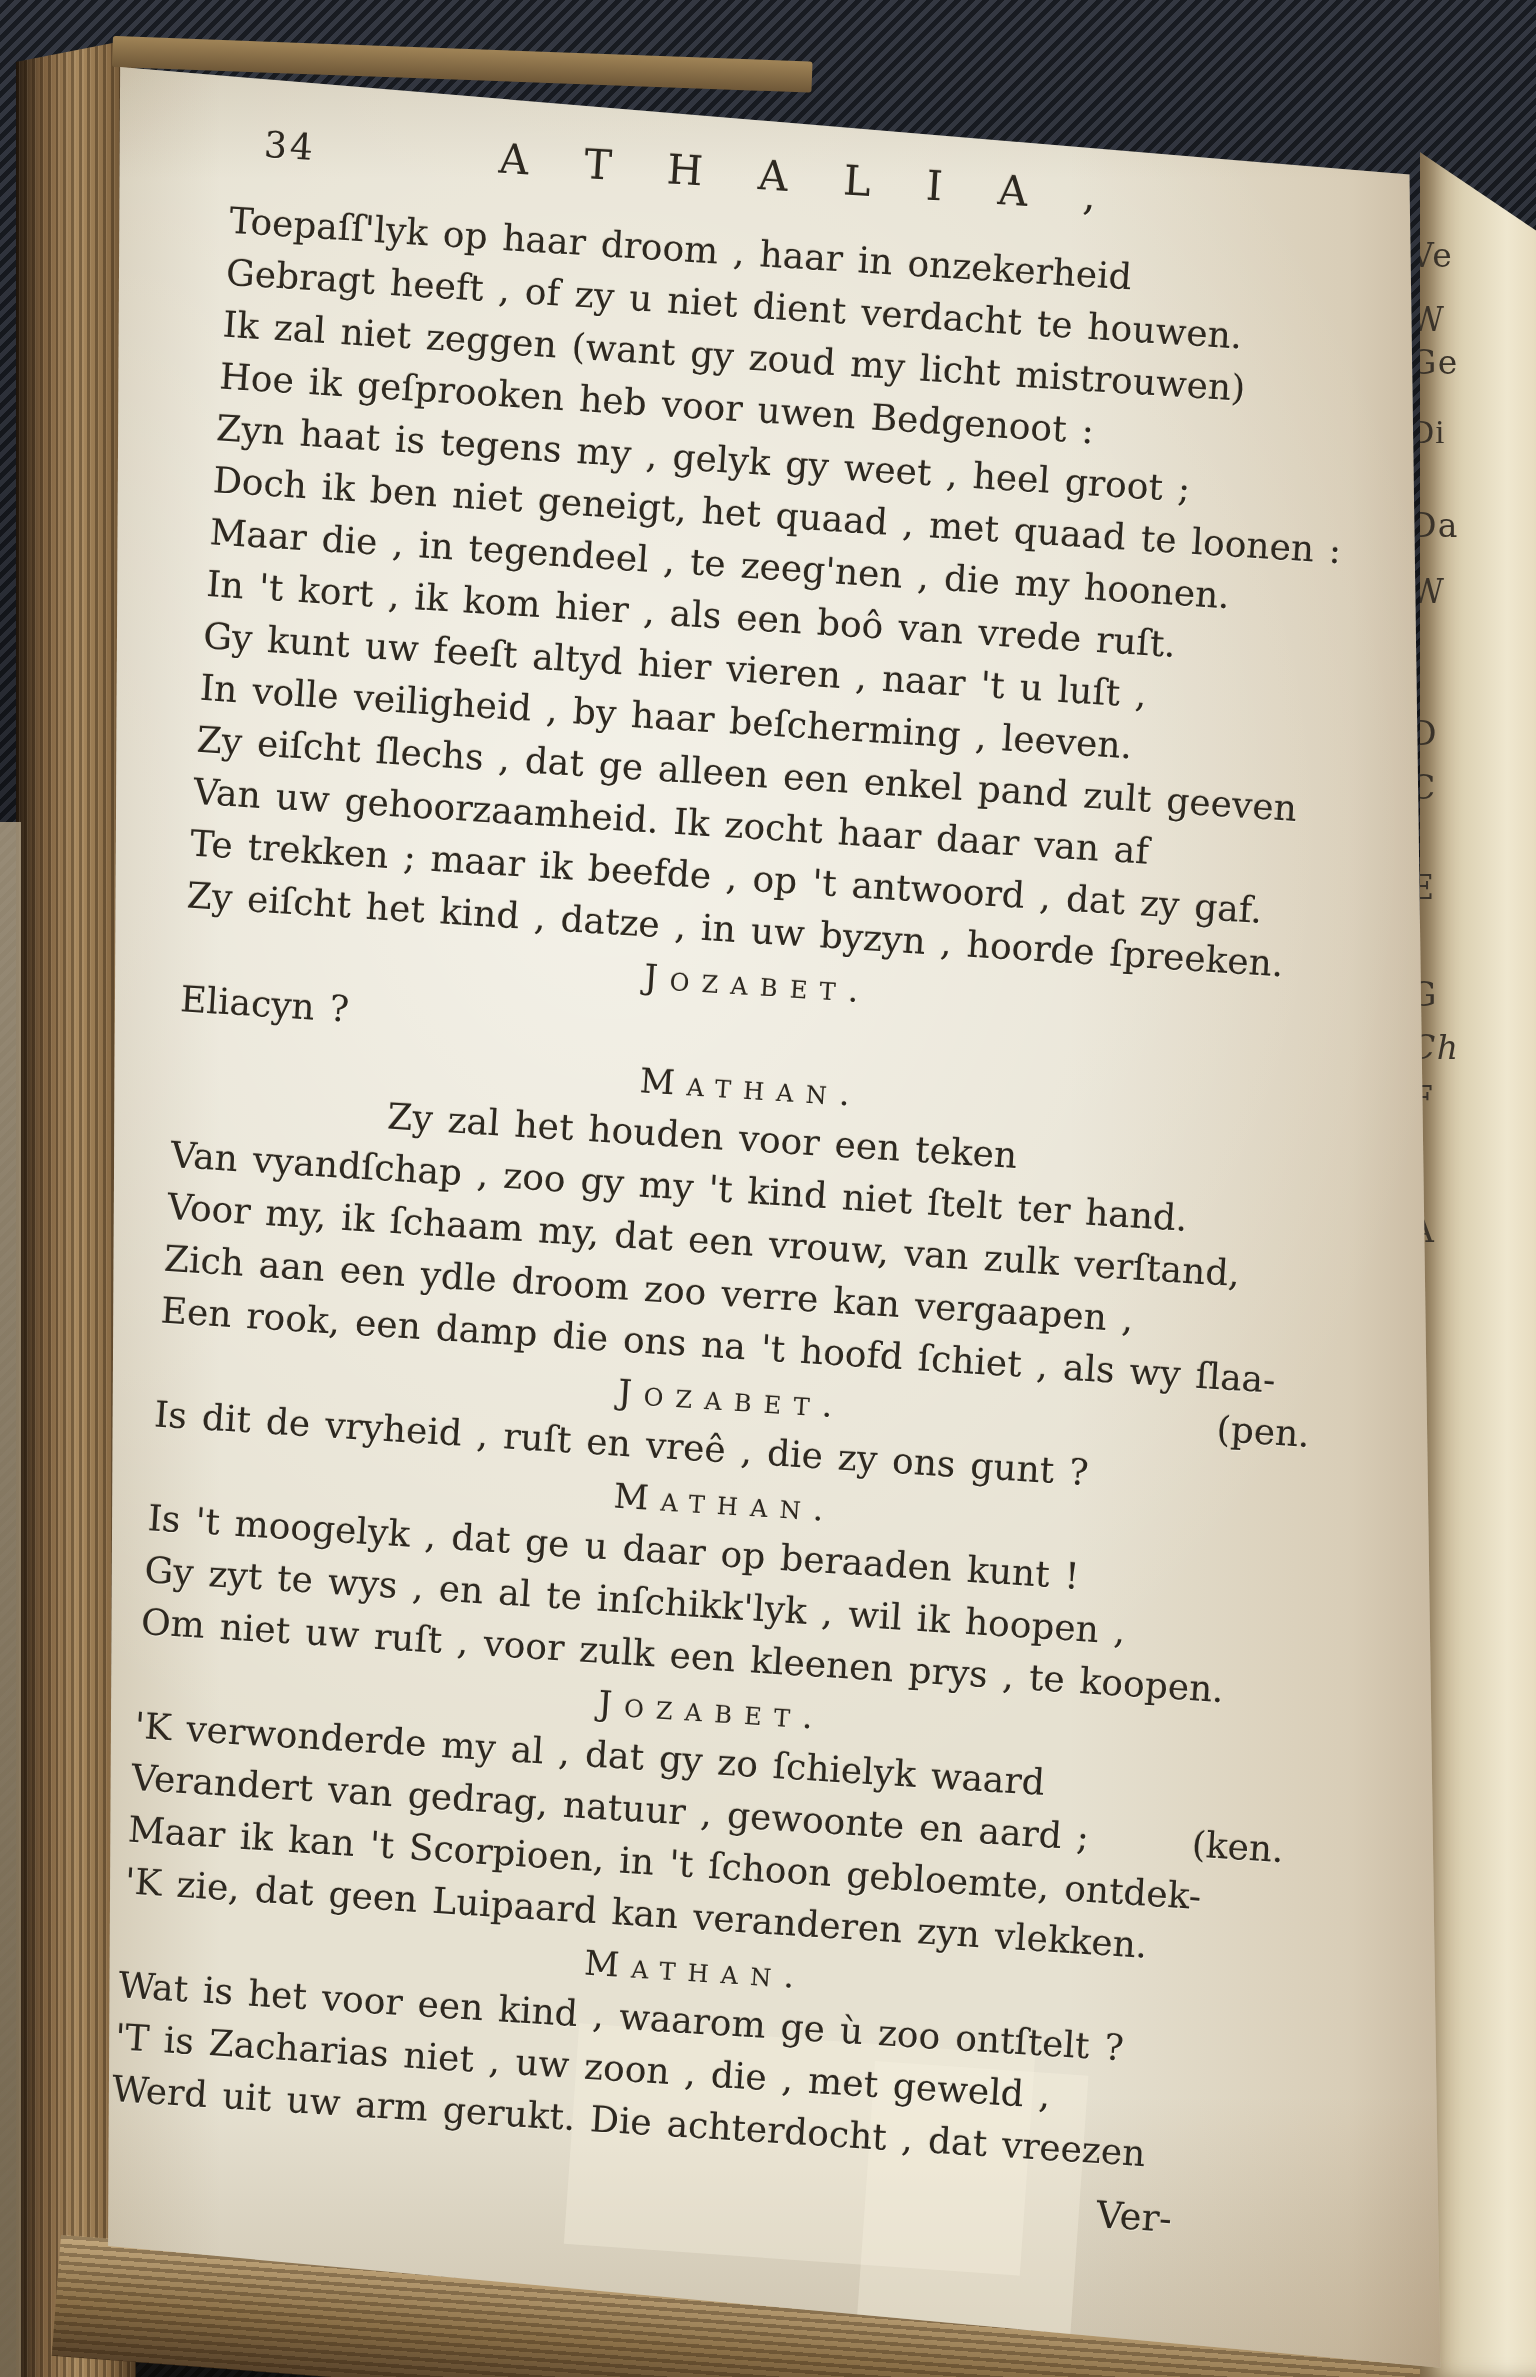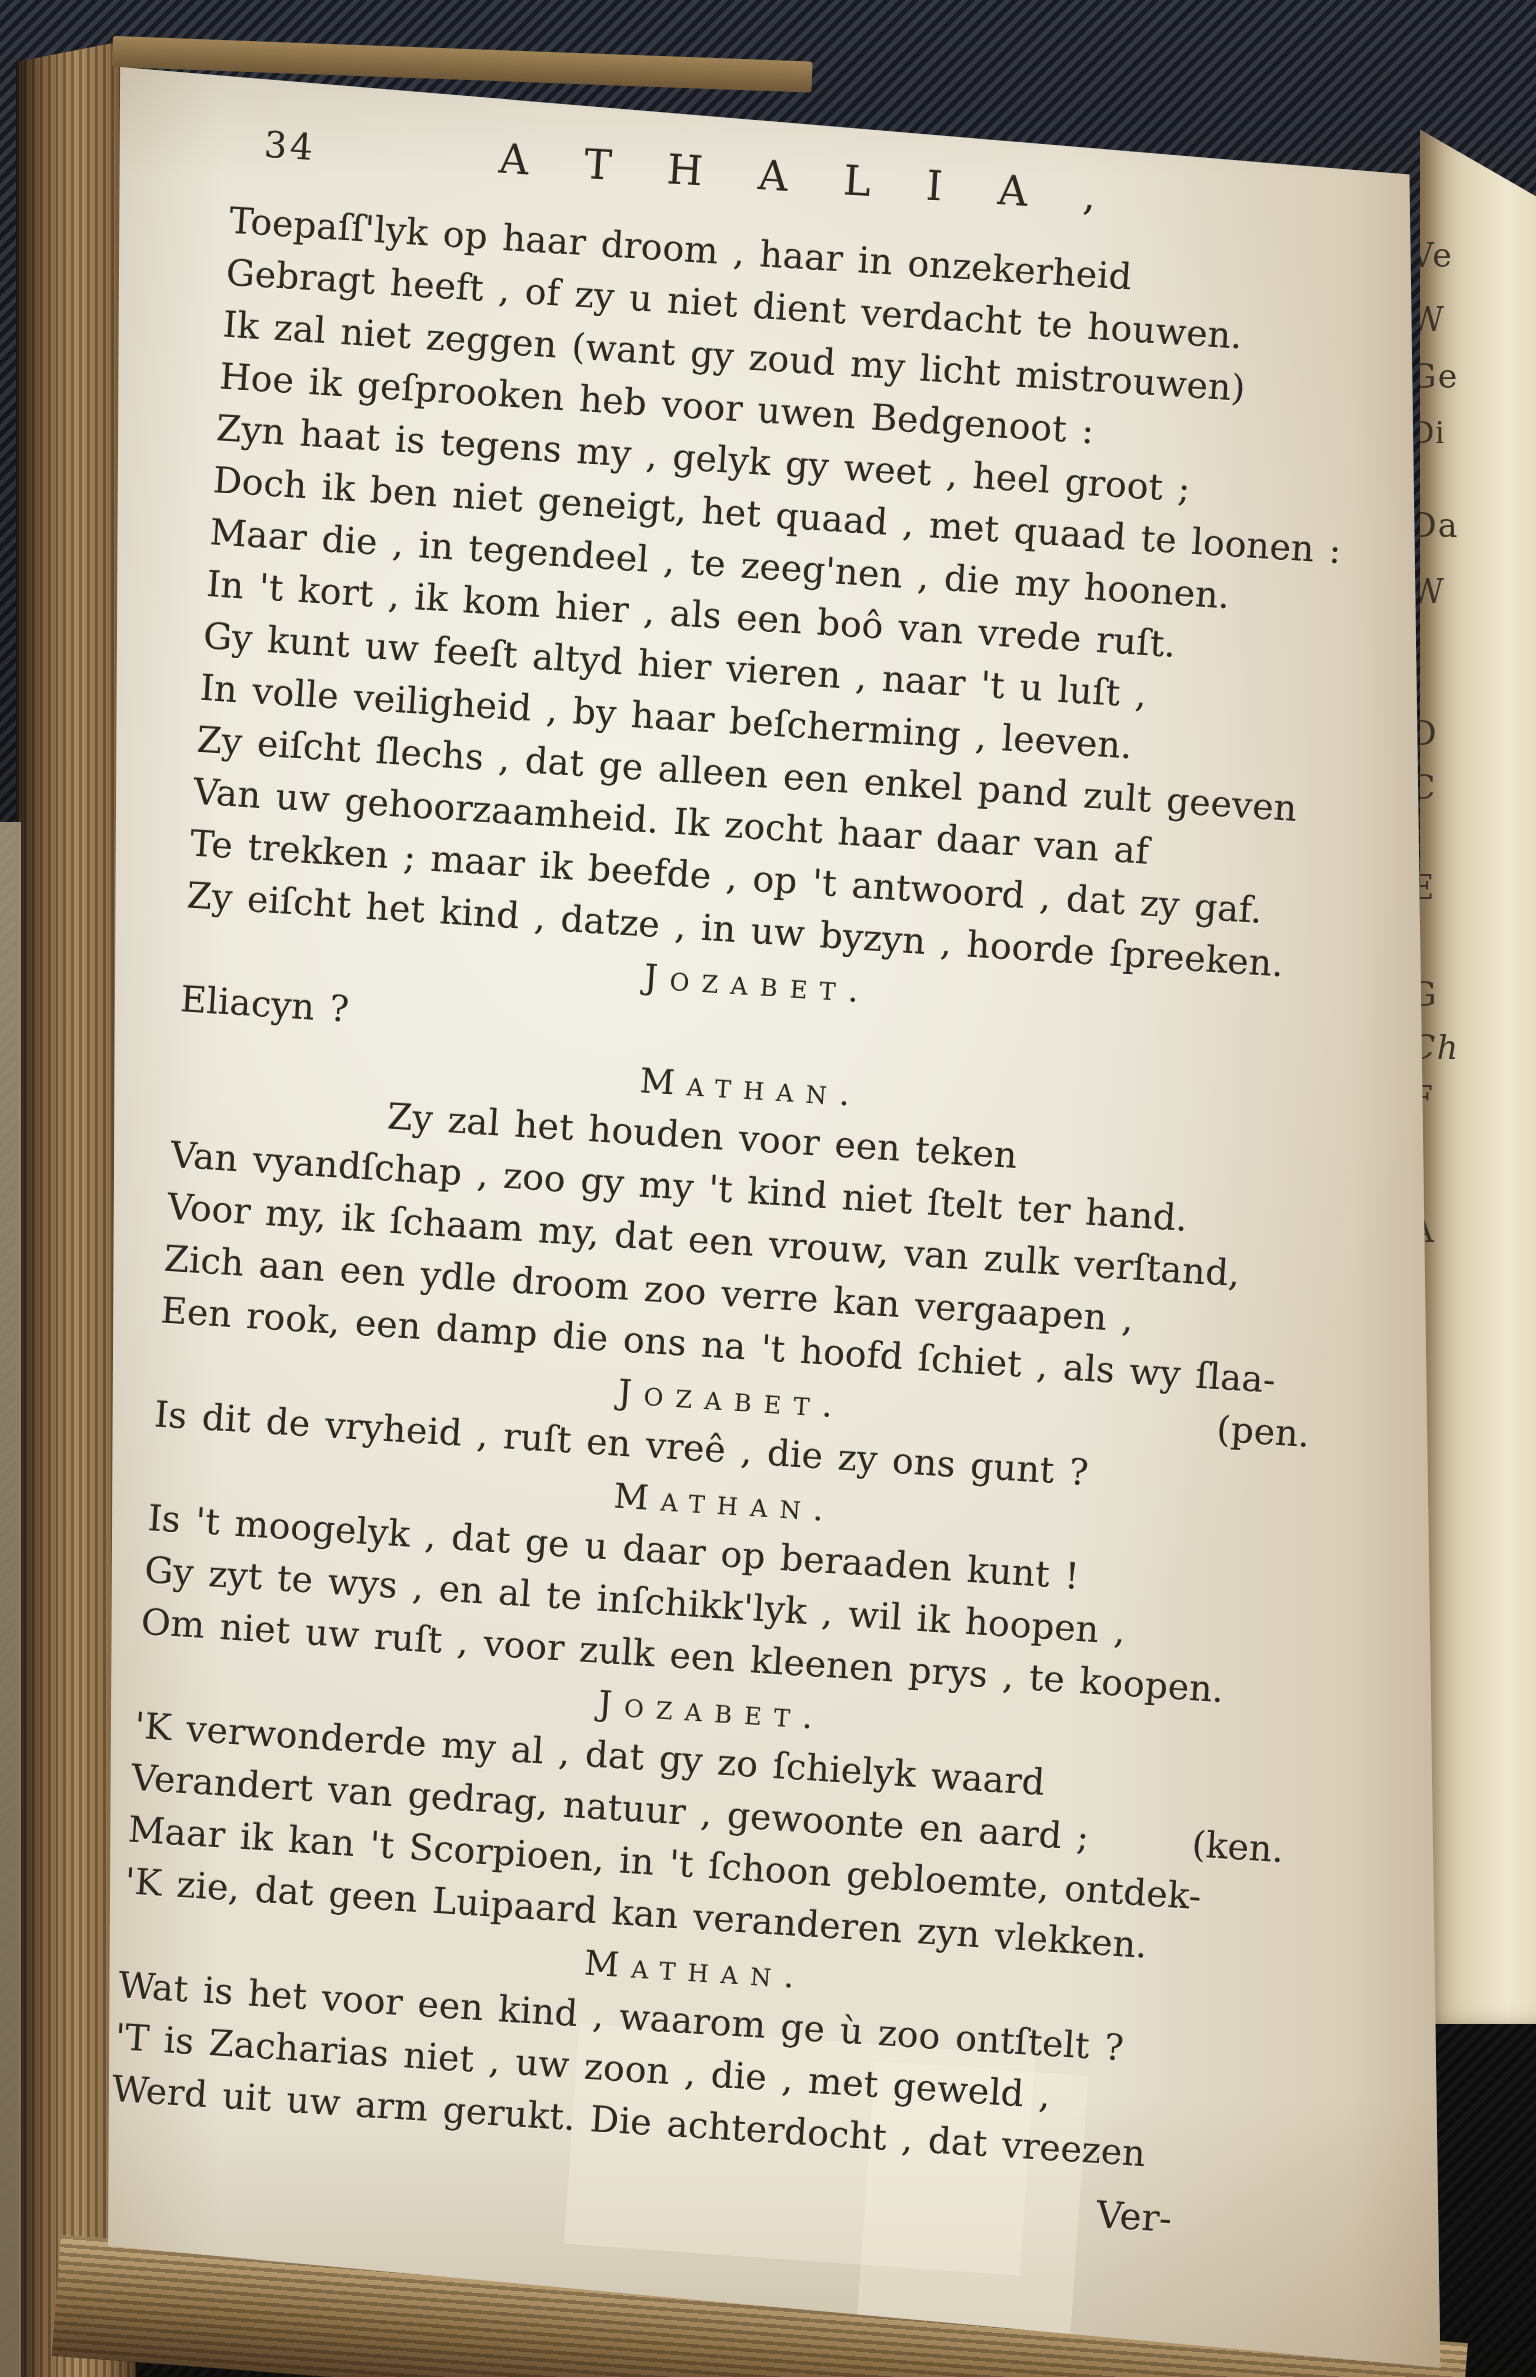--- a/index.html
+++ b/index.html
@@ -36,21 +36,21 @@
   }
   .bottom-edge{
     position:absolute;left:61px;top:2235px;width:1411px;height:121px;
     background:
       repeating-linear-gradient(180deg, rgba(30,15,0,.28) 0 3.6px, rgba(0,0,0,0) 3.6px 8.6px),
       linear-gradient(180deg,#c3a87d 0%,#8a6f47 55%,#57422a 100%);
     transform:rotate(4.4deg);transform-origin:0 0;
   }
   
   .facing{
-    position:absolute;left:1420px;top:0;width:116px;height:2024px;
+    position:absolute;left:1420px;top:0;width:116px;height:2377px;
     background:linear-gradient(90deg,#bba884 0%,#ddd2b4 38%,#efe7cf 75%,#e7dcc0 100%);
     clip-path:polygon(0 6.4%,100% 9.7%,100% 100%,0 100%);
     box-shadow:inset 18.6px 0 21.4px -5.7px rgba(70,48,22,.55);
     overflow:hidden;
   }
   .frag{
     position:absolute;left:-10px;width:50px;
     font-size:33px;color:#3a332a;letter-spacing:1.4px;white-space:nowrap;
   }
   
@@ -88,21 +88,21 @@
 <div class="fabric"></div>
 
 <div class="fore-edge"></div>
 <div class="fore-edge-light"></div>
 <div class="top-edge-wedge"></div>
 <div class="bottom-edge"></div>
 
 <div class="facing">
     <span class="frag" style="top: 236px;">Ve</span>
     <span class="frag" style="top: 300px;">W</span>
-    <span class="frag" style="top: 357px;">Ge</span>
+    <span class="frag" style="top: 343px;">Ge</span>
     <span class="frag" style="top: 414px; font-family: Liberation Serif, serif;">Di</span>
     <span class="frag" style="top: 471px; margin-top: 35px;">Da</span>
     <span class="frag" style="top: 572px;">W</span>
     <span class="frag" style="top: 714px;">D</span>
     <span class="frag" style="top: 768px;">C</span>
     <span class="frag" style="top: 868px;">E</span>
     <span class="frag" style="top: 975px;">G</span>
     <span class="frag" style="top: 1028px; font-style: italic;">Ch</span>
     <span class="frag" style="top: 1079px;">F</span>
     <span class="frag" style="top: 1125px;">I</span>

